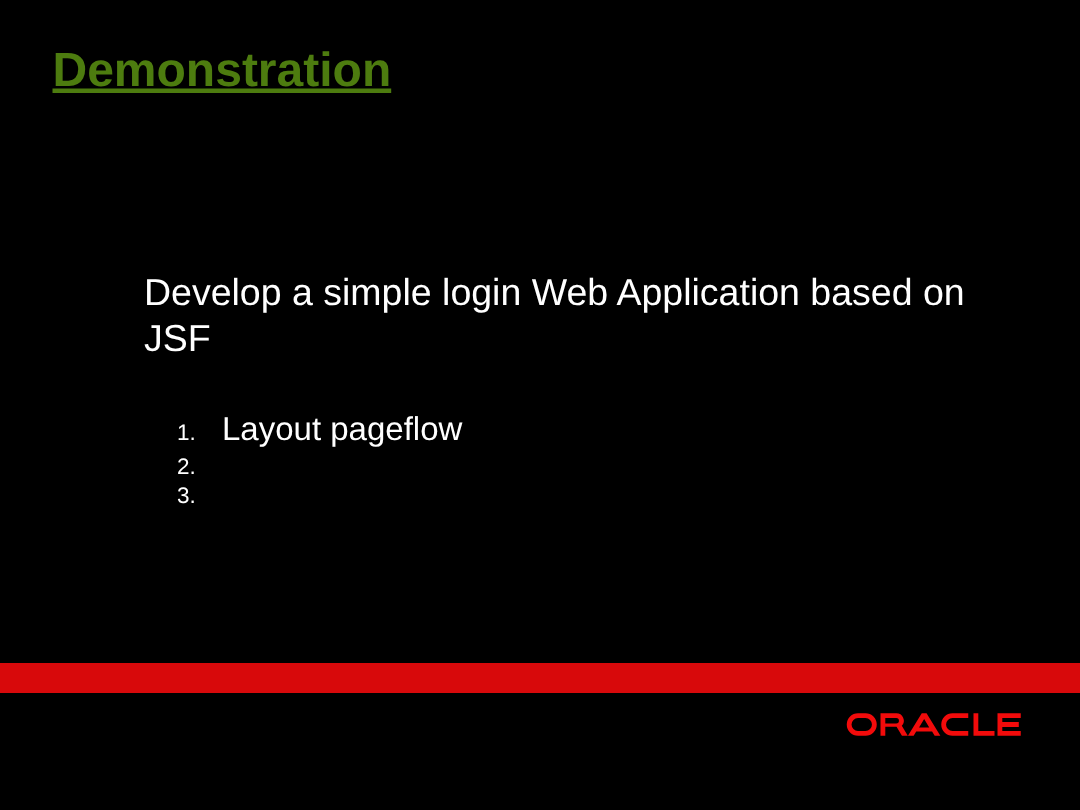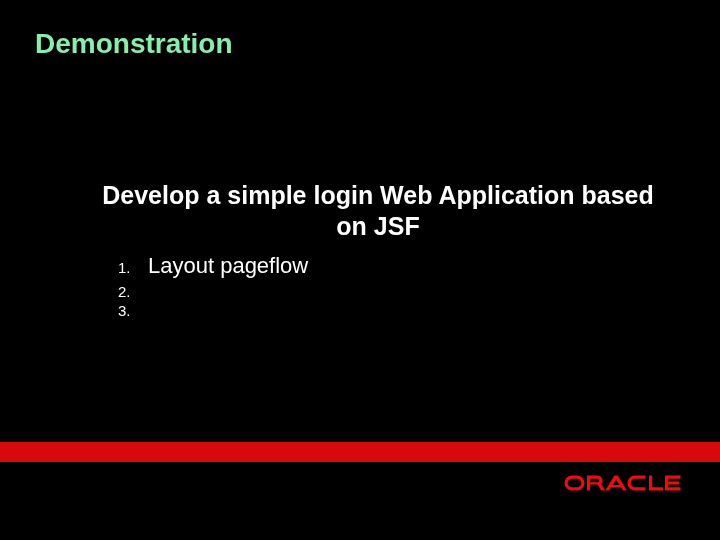--- a/index.html
+++ b/index.html
@@ -12,34 +12,34 @@
   }
   .slide {
     width: 720px;
     height: 540px;
     position: relative;
   }
   .title {
     position: absolute;
     top: 28px;
     left: 35px;
-    font-size: 28px;
+    font-size: 32px;
     font-weight: bold;
-    color: #86efac;
+    color: #4d7c0f;
+    text-decoration: underline;
   }
   .subtitle {
     position: absolute;
     top: 180px;
     left: 96px;
     right: 60px;
     font-size: 25px;
-    font-weight: bold;
+    font-weight: normal;
     line-height: 1.25;
     color: #fff;
-    text-align: center;
   }
   .list {
     position: absolute;
     top: 252px;
     left: 118px;
     right: 40px;
   }
   .list-row {
     display: flex;
     align-items: baseline;
@@ -48,20 +48,21 @@
   .list-num {
     width: 30px;
     font-size: 15px;
     color: #fff;
     text-align: left;
   }
   .list-text {
     font-size: 22px;
     color: #fff;
     line-height: 1.3;
+    margin-top: 20px;
   }
   .red-bar {
     position: absolute;
     left: 0;
     right: 0;
     top: 442px;
     height: 20px;
     background: #d8090b;
   }
   .logo {

